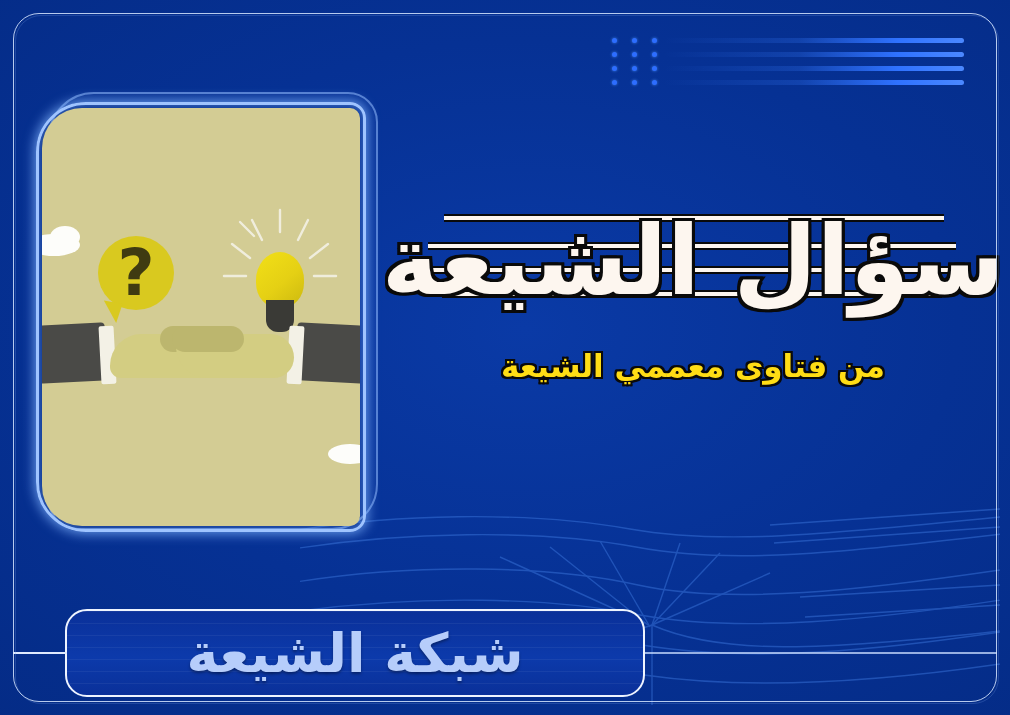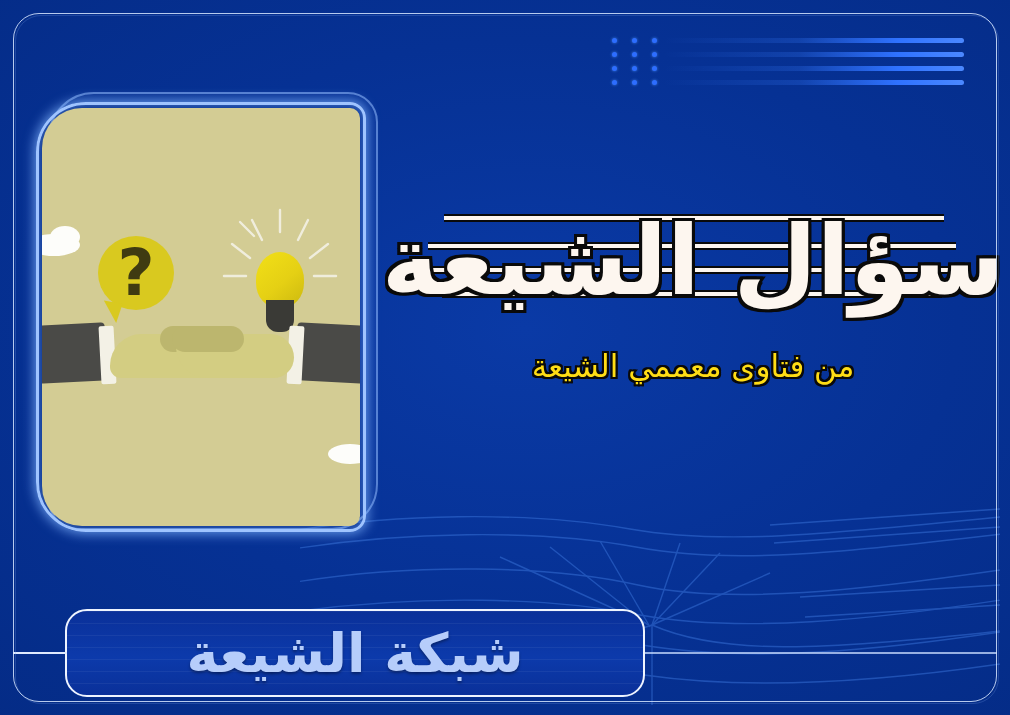--- a/index.html
+++ b/index.html
@@ -213,21 +213,21 @@
     position:absolute;
     left:428px; top:344px;
     width:530px; height:44px;
     z-index:25;
     display:flex;
     align-items:center;
     justify-content:center;
     direction:rtl;
     color:#ffdd15;
     font-family:"DejaVu Sans", sans-serif;
-    font-weight:400;
+    font-weight:700;
     font-size:31px;
     letter-spacing:0px;
     white-space:nowrap;
     -webkit-text-stroke:4px #0a0a0a;
     paint-order:stroke fill;
     text-shadow:
       2px 2px 0 #0a0a0a, -2px 2px 0 #0a0a0a,
       2px -2px 0 #0a0a0a, -2px -2px 0 #0a0a0a;
   }
 

